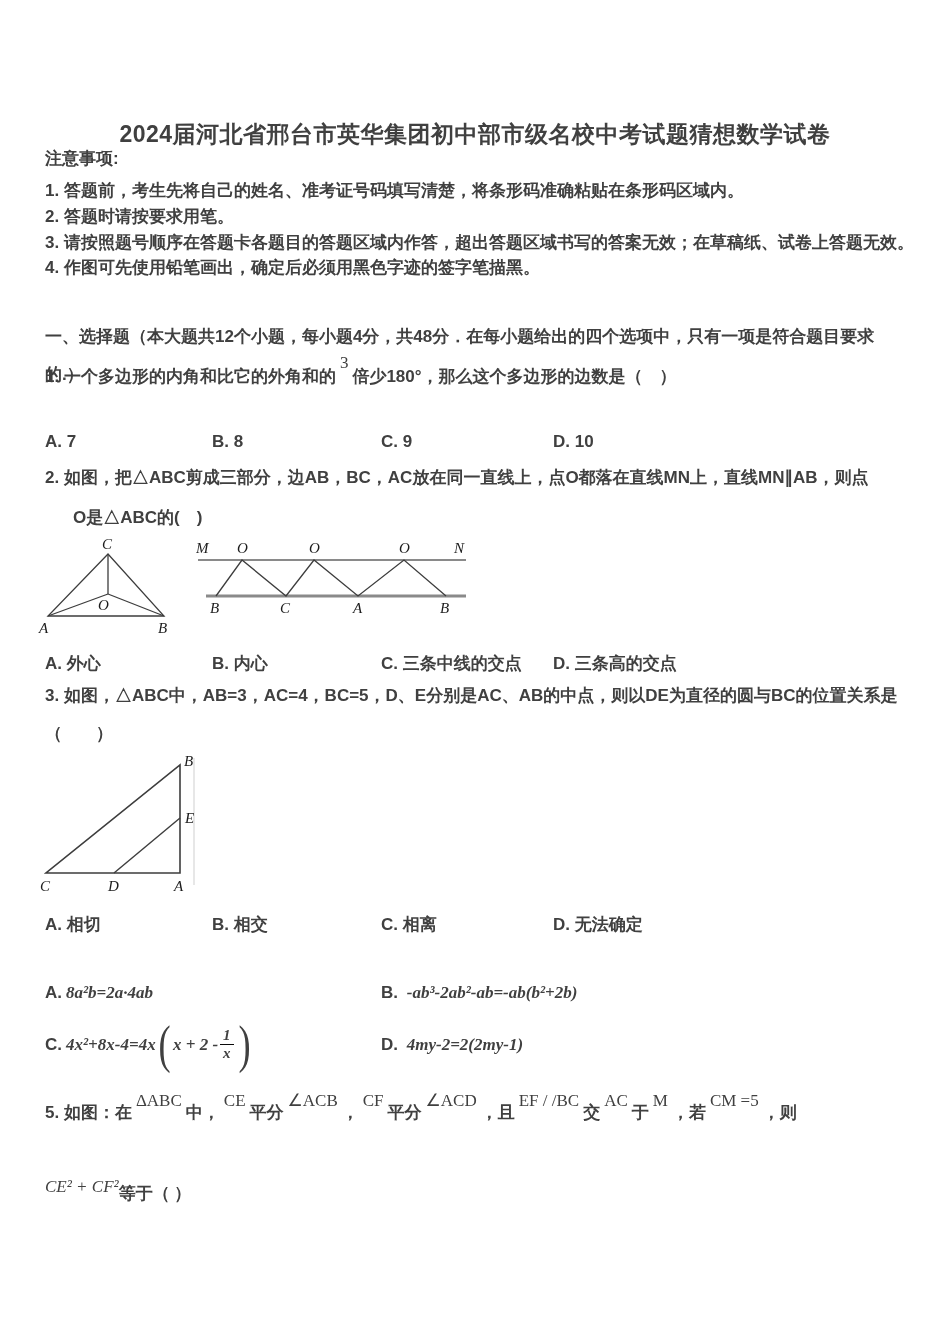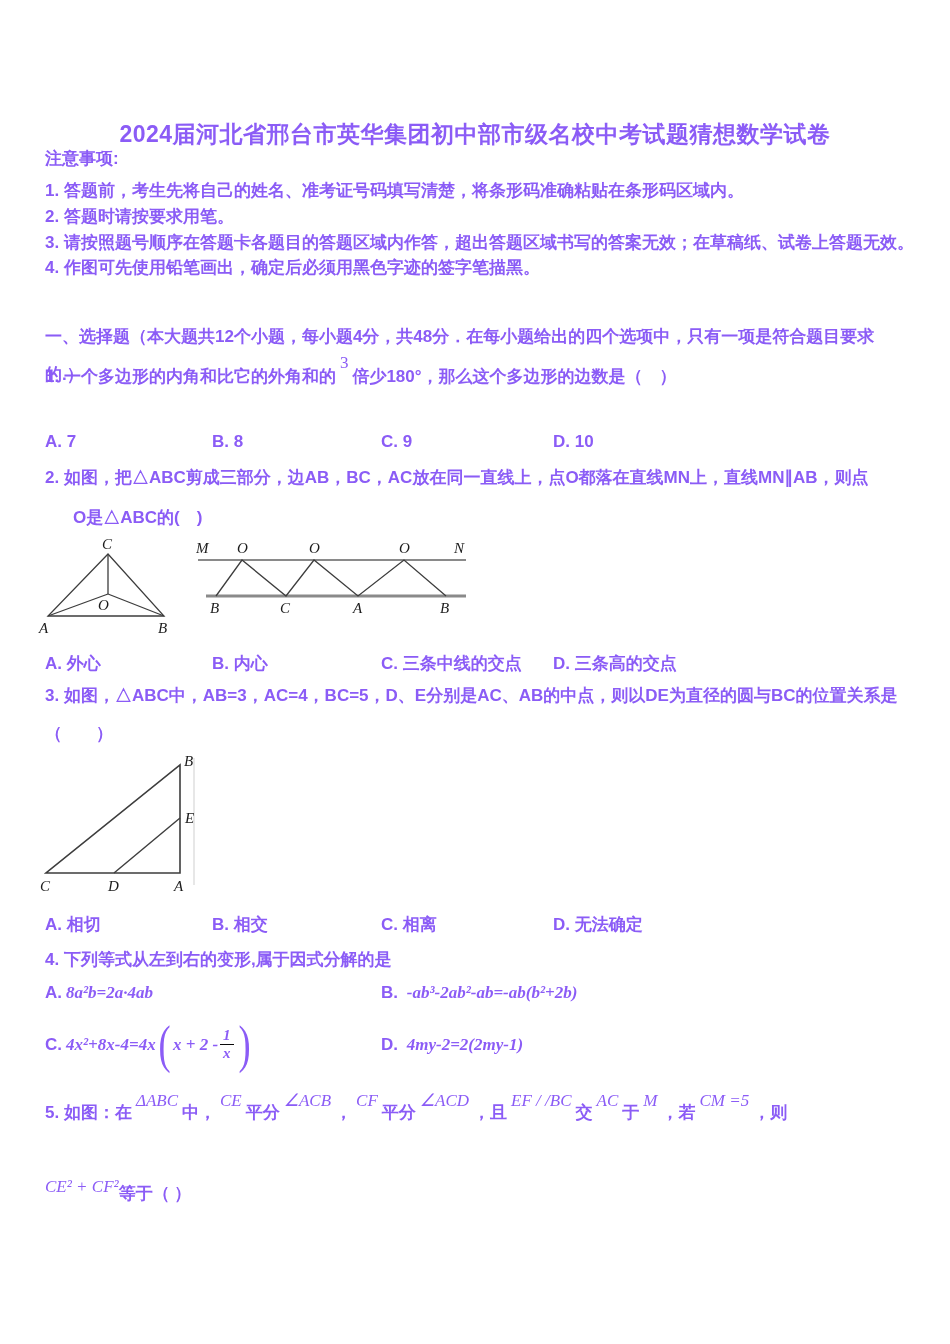--- a/index.html
+++ b/index.html
@@ -1,21 +1,21 @@
 <!DOCTYPE html>
 <html><head>
 <meta charset="utf-8">
 <style>
   html,body { margin:0; padding:0; background:#ffffff; }
   .page {
     position:relative;
     width:950px; height:1344px;
     margin:0 auto;
     background:#ffffff;
-    color:#8b5cf6;
+    color:#404040;
     font-family:"Liberation Sans", sans-serif;
     font-weight:700;
     font-size:17px;
     overflow:hidden;
   }
   .abs { position:absolute; }
   .title {
     top:104px; left:0; width:100%;
     text-align:center;
     font-size:23px; font-weight:700;
@@ -53,21 +53,21 @@
   .frac {
     display:inline-flex; flex-direction:column; align-items:center;
     font-family:"Liberation Serif", serif; font-style:italic; font-weight:700;
     font-size:15px; line-height:1.15; margin:0 2px;
     vertical-align:middle;
   }
   .frac .den { border-top:1.5px solid #0a0a0a; padding:0 3px; }
   .frac .num { padding:0 3px; }
   .mraise {
     font-family:"Liberation Serif", serif;
-    font-style:italic; font-weight:400; font-size:17px;
+    font-weight:400; font-size:17px;
     position:relative; top:-12px;
     margin:0 4px;
     white-space:nowrap;
   }
   .mraise2 {
     font-family:"Liberation Serif", serif;
     font-style:italic; font-weight:400; font-size:17px;
     position:relative; top:-7px;
     margin-right:0;
     white-space:nowrap;
@@ -163,21 +163,20 @@
     <text class="fig-label" x="136" y="138">A</text>
   </svg>
 
   <div class="abs opt-row" style="top:913px;">
     <span class="colA">A. 相切</span>
     <span class="colB">B. 相交</span>
     <span class="colC">C. 相离</span>
     <span>D. 无法确定</span>
   </div>
 
-  <div class="abs body-line" style="top:948px;">4. 下列等式从左到右的变形,属于因式分解的是</div>
 
   <div class="abs q4row" style="top:983px;">
     <span class="q4cellA">
       <span class="optkey">A.</span>
       <span class="formula">8a²b=2a·4ab</span>
     </span>
     <span>
       <span class="optkey">B.</span>
       <span class="formula">-ab³-2ab²-ab=-ab(b²+2b)</span>
     </span>

